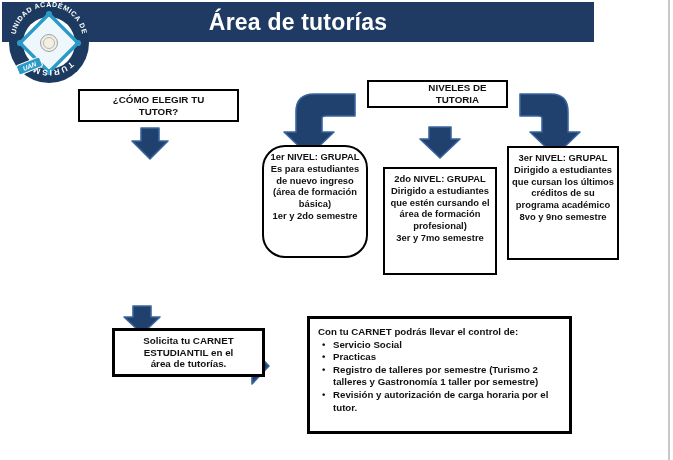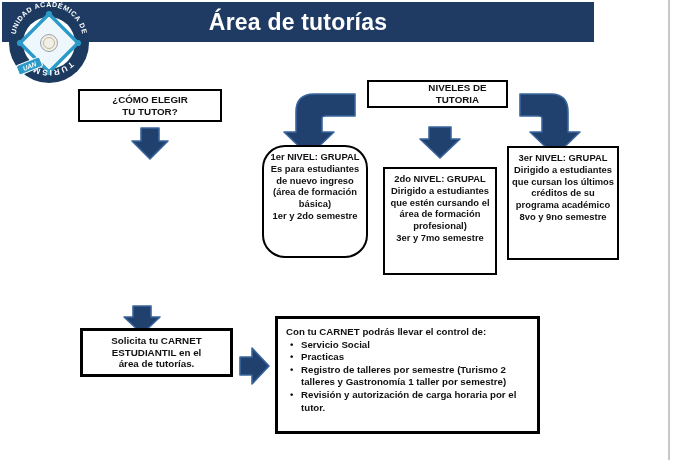--- a/index.html
+++ b/index.html
@@ -17,23 +17,23 @@
   #slide-edge{position:absolute;left:668px;top:0;width:2px;height:460px;background:#c8c8c8;}
   
   #logo{position:absolute;left:7px;top:0;z-index:5;}
   
   #arrows{position:absolute;left:0;top:0;z-index:1;}
   
   .box{
     position:absolute;background:#fff;border:2px solid #000;box-sizing:border-box;
     text-align:center;z-index:2;line-height:1.18;
   }
-  .thick{border-width:3px;}
+  .thick{border-width:3px;margin-left:32px;}
   .vcenter{display:flex;flex-direction:column;align-items:center;justify-content:center;padding-left:40px;}
-  #como-box{left:78px;top:89px;width:144px;height:33px;font-size:9.8px;padding:0 26px;}
+  #como-box{left:78px;top:89px;width:161px;height:33px;font-size:9.8px;padding:0 26px;}
   #niveles-box{left:367px;top:80px;width:141px;height:28px;font-size:9.8px;}
   #consulta-box{left:77px;top:165px;width:140px;height:123px;font-size:9.7px;padding:8px 5px 0 5px;}
   #consulta-box .cbullet{margin-top:1px;}
   #consulta-box .cbullet::before{content:"•  ";}
   #solicita-box{left:80px;top:328px;width:153px;height:49px;font-size:9.8px;padding:0 18px;}
   .level-box{font-size:9.4px;line-height:1.25;padding:4px 2px;}
   #nivel1-box{left:262px;top:145px;width:106px;height:113px;border-radius:23px;}
   #nivel2-box{left:383px;top:167px;width:114px;height:108px;}
   #nivel3-box{left:507px;top:146px;width:112px;height:114px;}
   #carnet-box{

